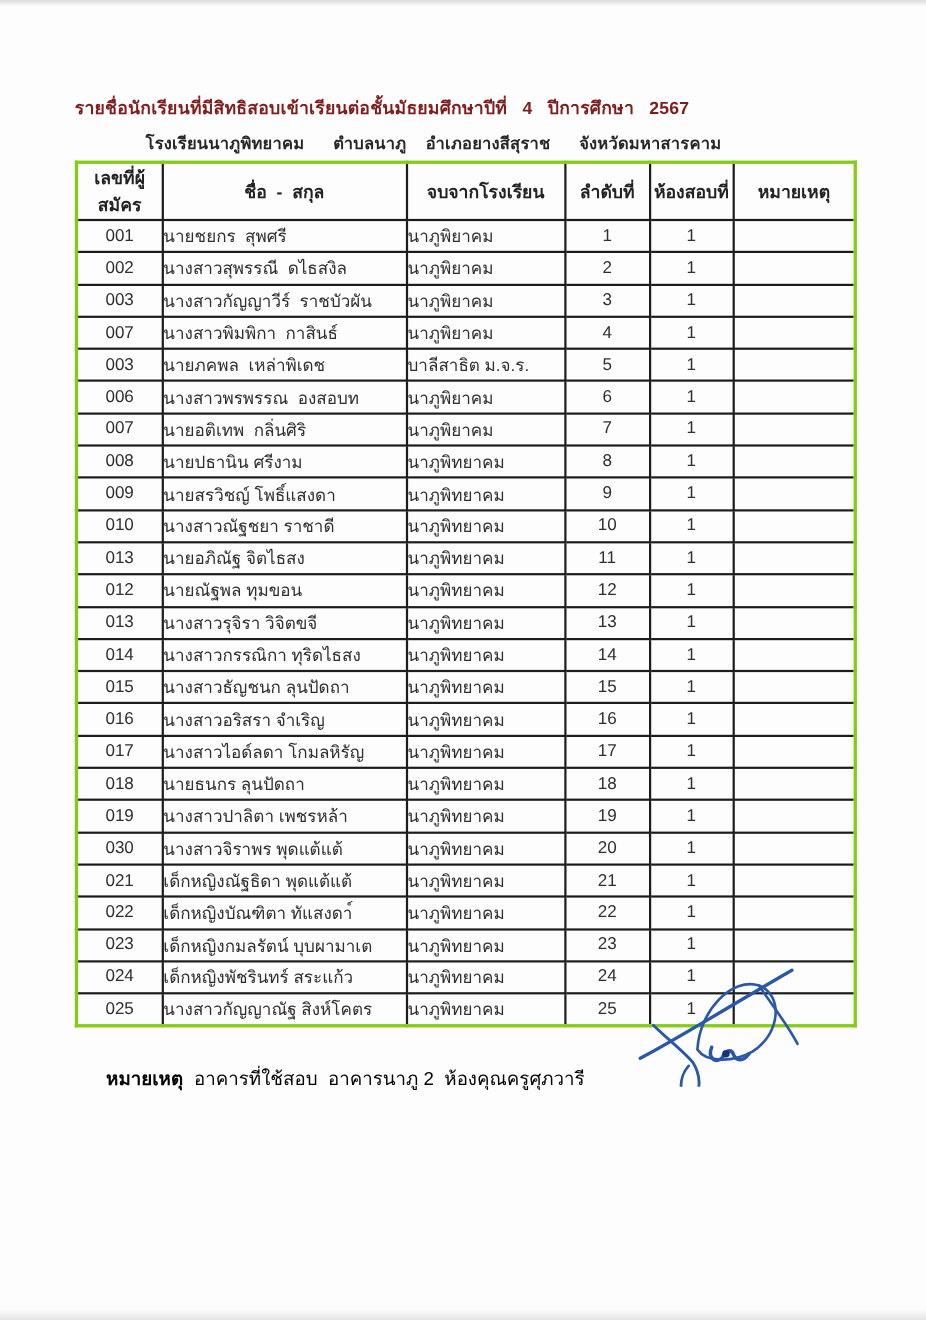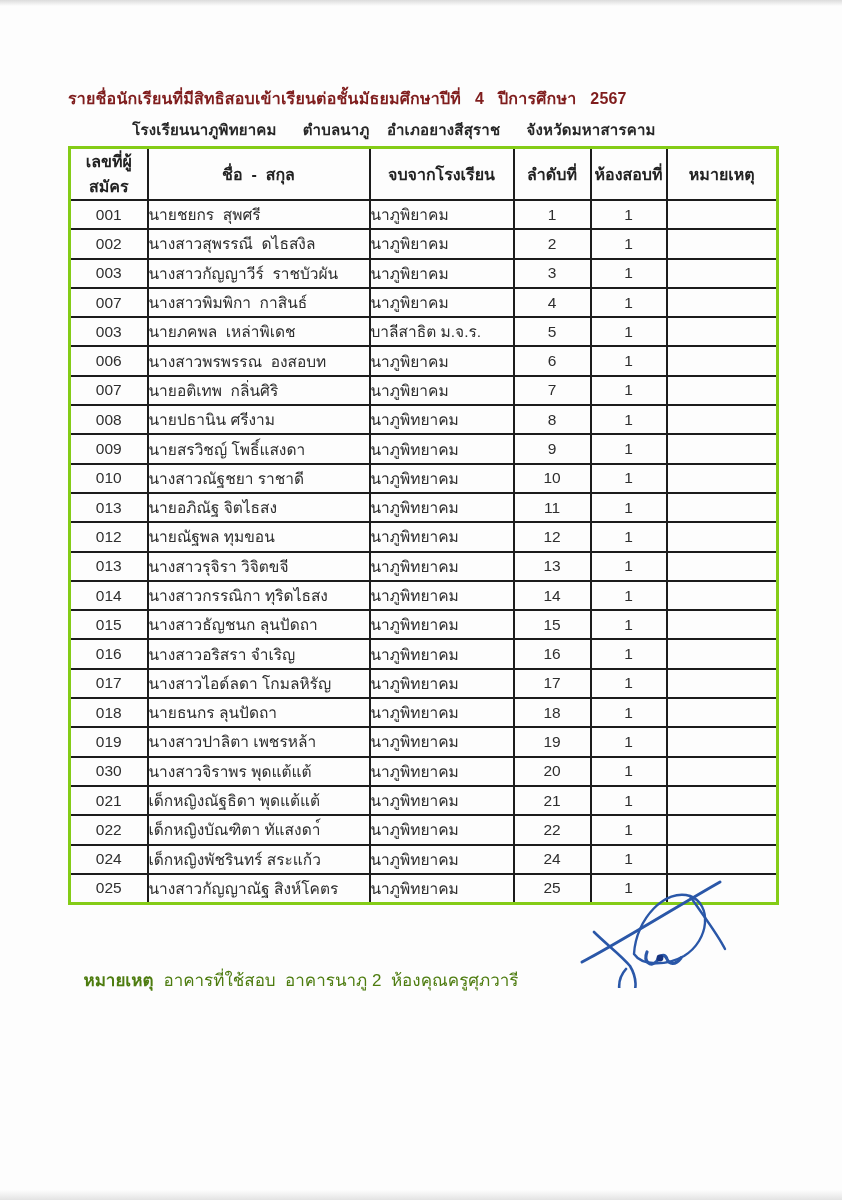--- a/index.html
+++ b/index.html
@@ -45,22 +45,22 @@
   }
   table.roster td{
     height:27.3px;
     font-size:15.5px;
     color:#2e2e2e;
   }
   td.c-center{text-align:center;}
   td.c-name{text-align:left;padding-left:7px;}
   td.c-school{text-align:left;padding-left:6px;}
   .footer-note{
-    position:absolute;top:946px;left:74px;
-    font-size:17px;color:#4d7c0f;white-space:pre-wrap;
+    position:absolute;top:946px;left:87px;
+    font-size:17px;color:#000000;white-space:pre-wrap;
   }
   .footer-note .note-label{font-weight:bold;margin-right:10px;}
   svg.signature{
     position:absolute;top:856px;left:570px;
     width:162px;height:132px;
     pointer-events:none;
   }
   svg.signature path{fill:none;stroke:currentColor;stroke-linecap:round;stroke-linejoin:round;}
 </style>
 </head>
@@ -262,20 +262,28 @@
       </tr>
       <tr>
         <td class="c-center">022</td>
         <td class="c-name">เด็กหญิงบัณฑิตา ทัแสงดา์</td>
         <td class="c-school">นาภูพิทยาคม</td>
         <td class="c-center">22</td>
         <td class="c-center">1</td>
         <td class="c-center"></td>
       </tr>
       <tr>
+        <td class="c-center">023</td>
+        <td class="c-name">เด็กหญิงกมลรัตน์ บุบผามาเต</td>
+        <td class="c-school">นาภูพิทยาคม</td>
+        <td class="c-center">23</td>
+        <td class="c-center">1</td>
+        <td class="c-center"></td>
+      </tr>
+      <tr>
         <td class="c-center">024</td>
         <td class="c-name">เด็กหญิงพัชรินทร์ สระแก้ว</td>
         <td class="c-school">นาภูพิทยาคม</td>
         <td class="c-center">24</td>
         <td class="c-center">1</td>
         <td class="c-center"></td>
       </tr>
       <tr>
         <td class="c-center">025</td>
         <td class="c-name">นางสาวกัญญาณัฐ สิงห์โคตร</td>

